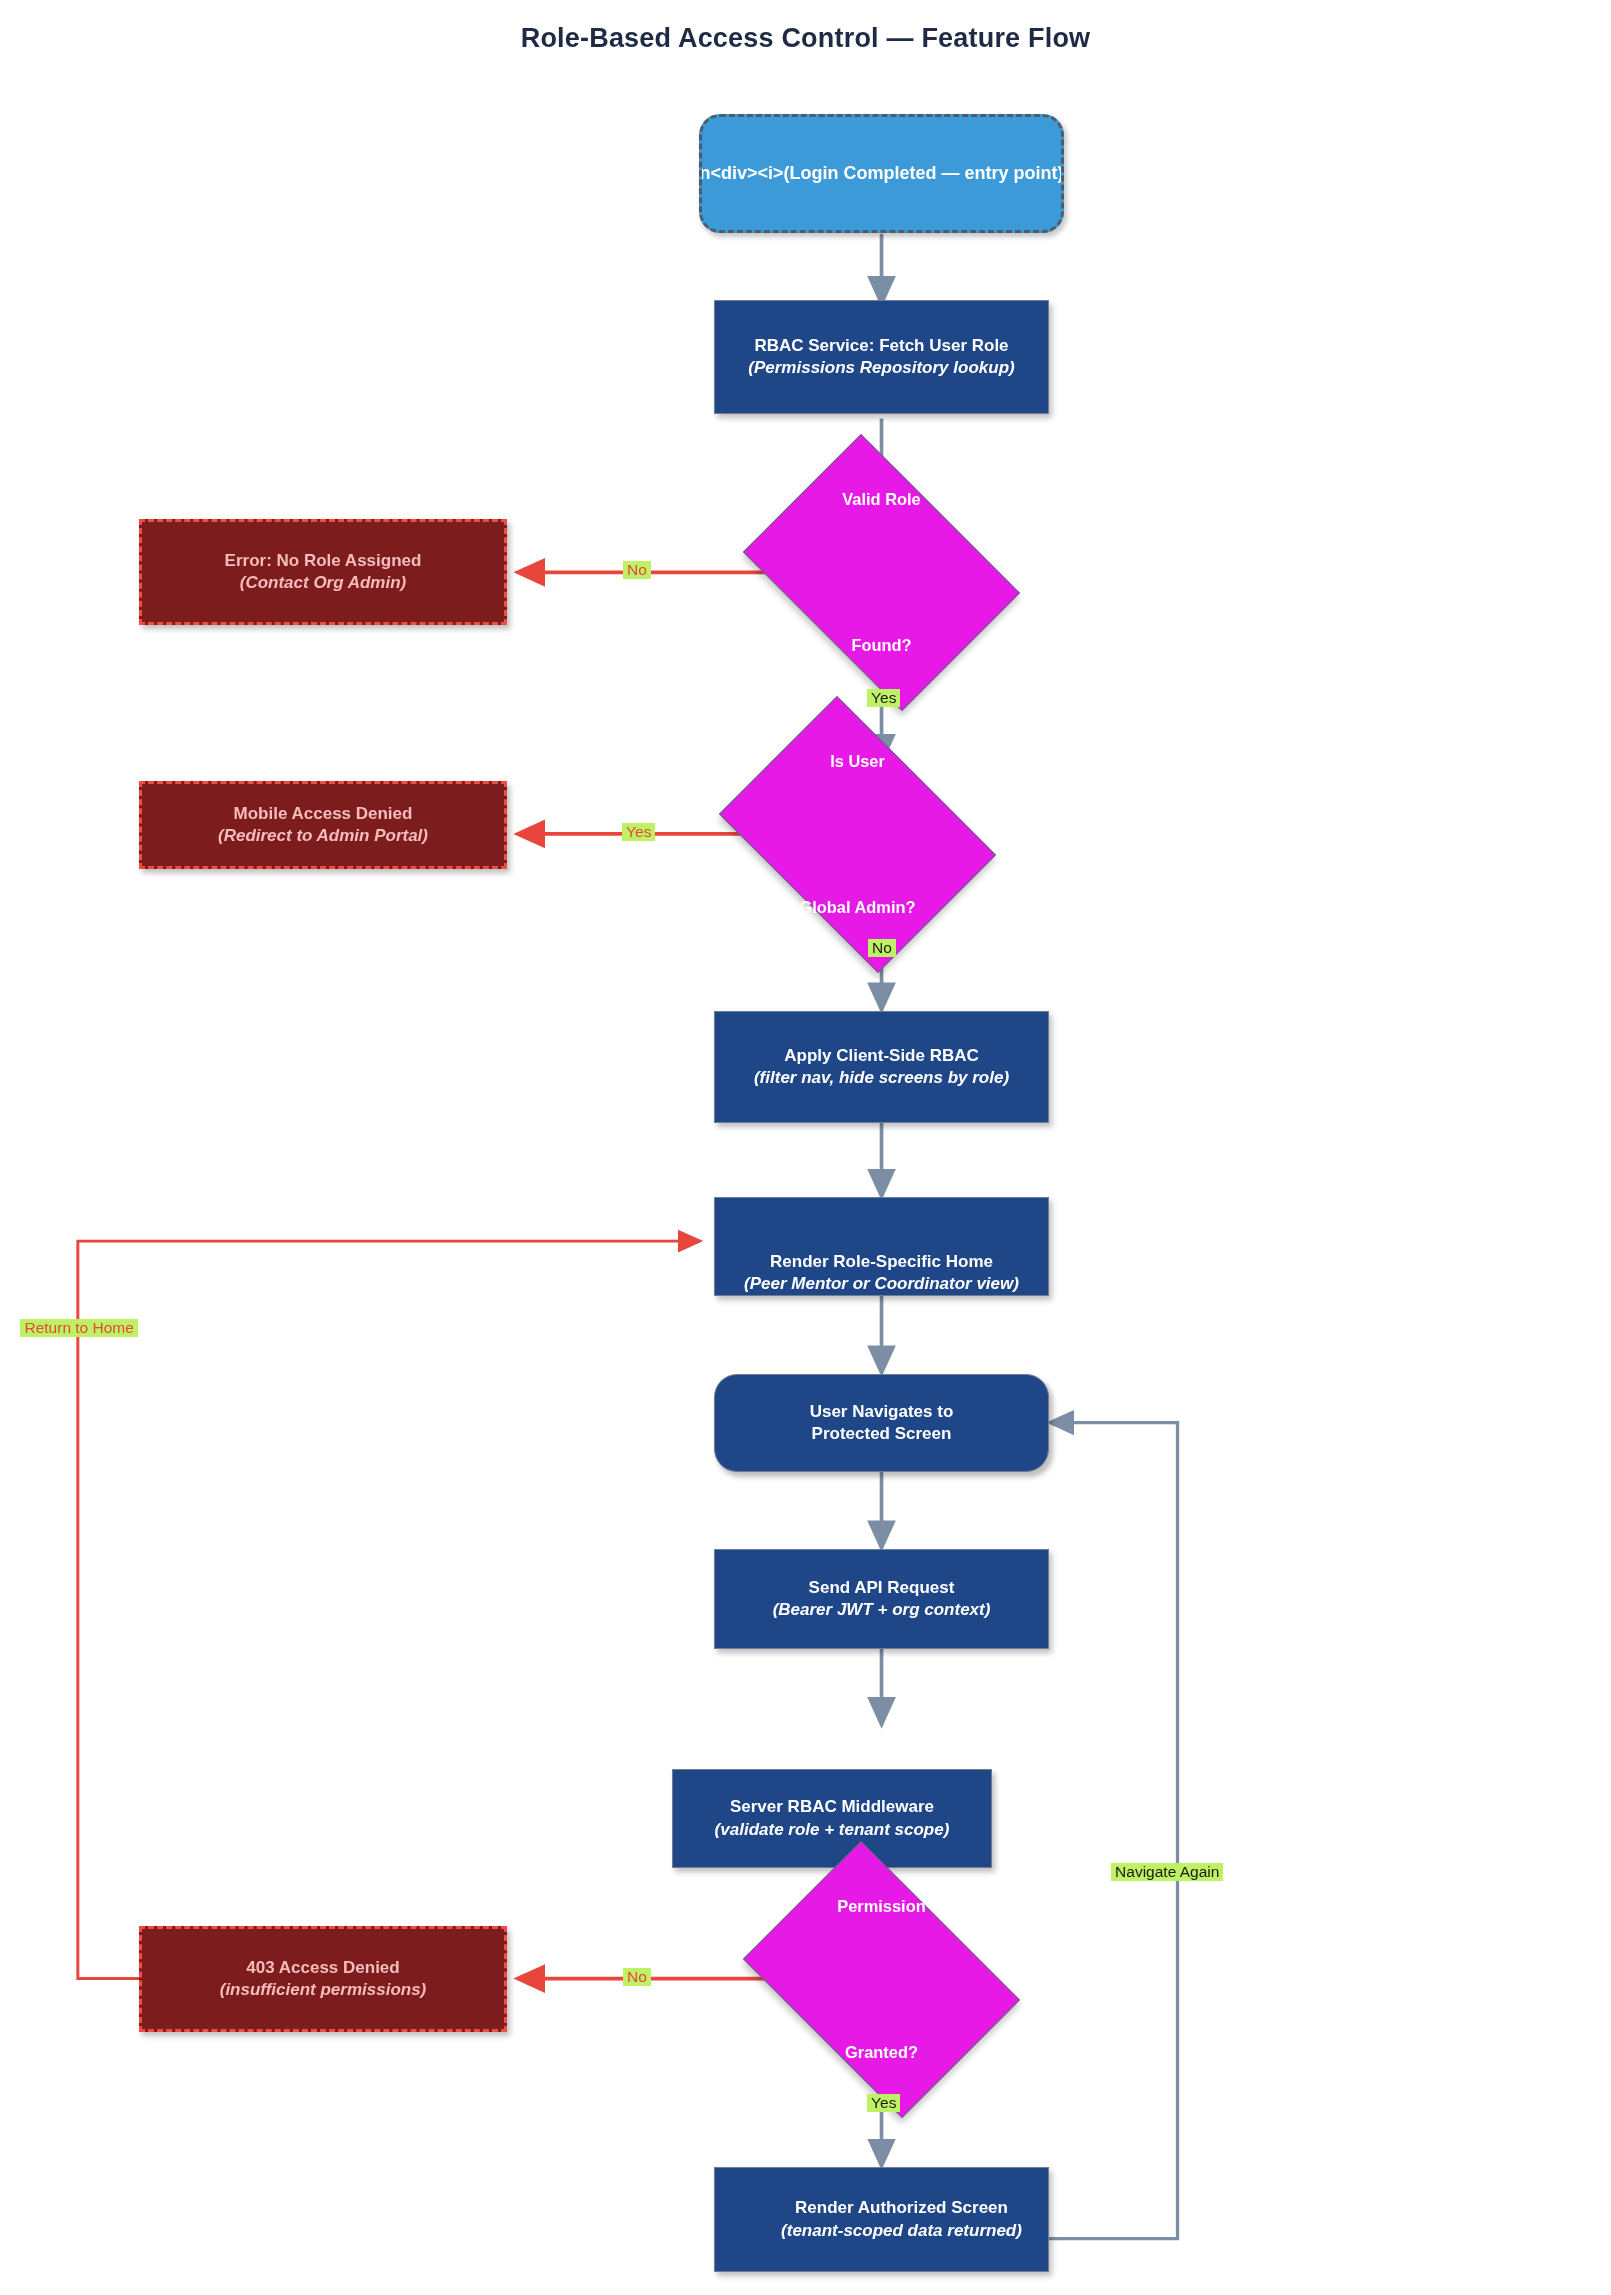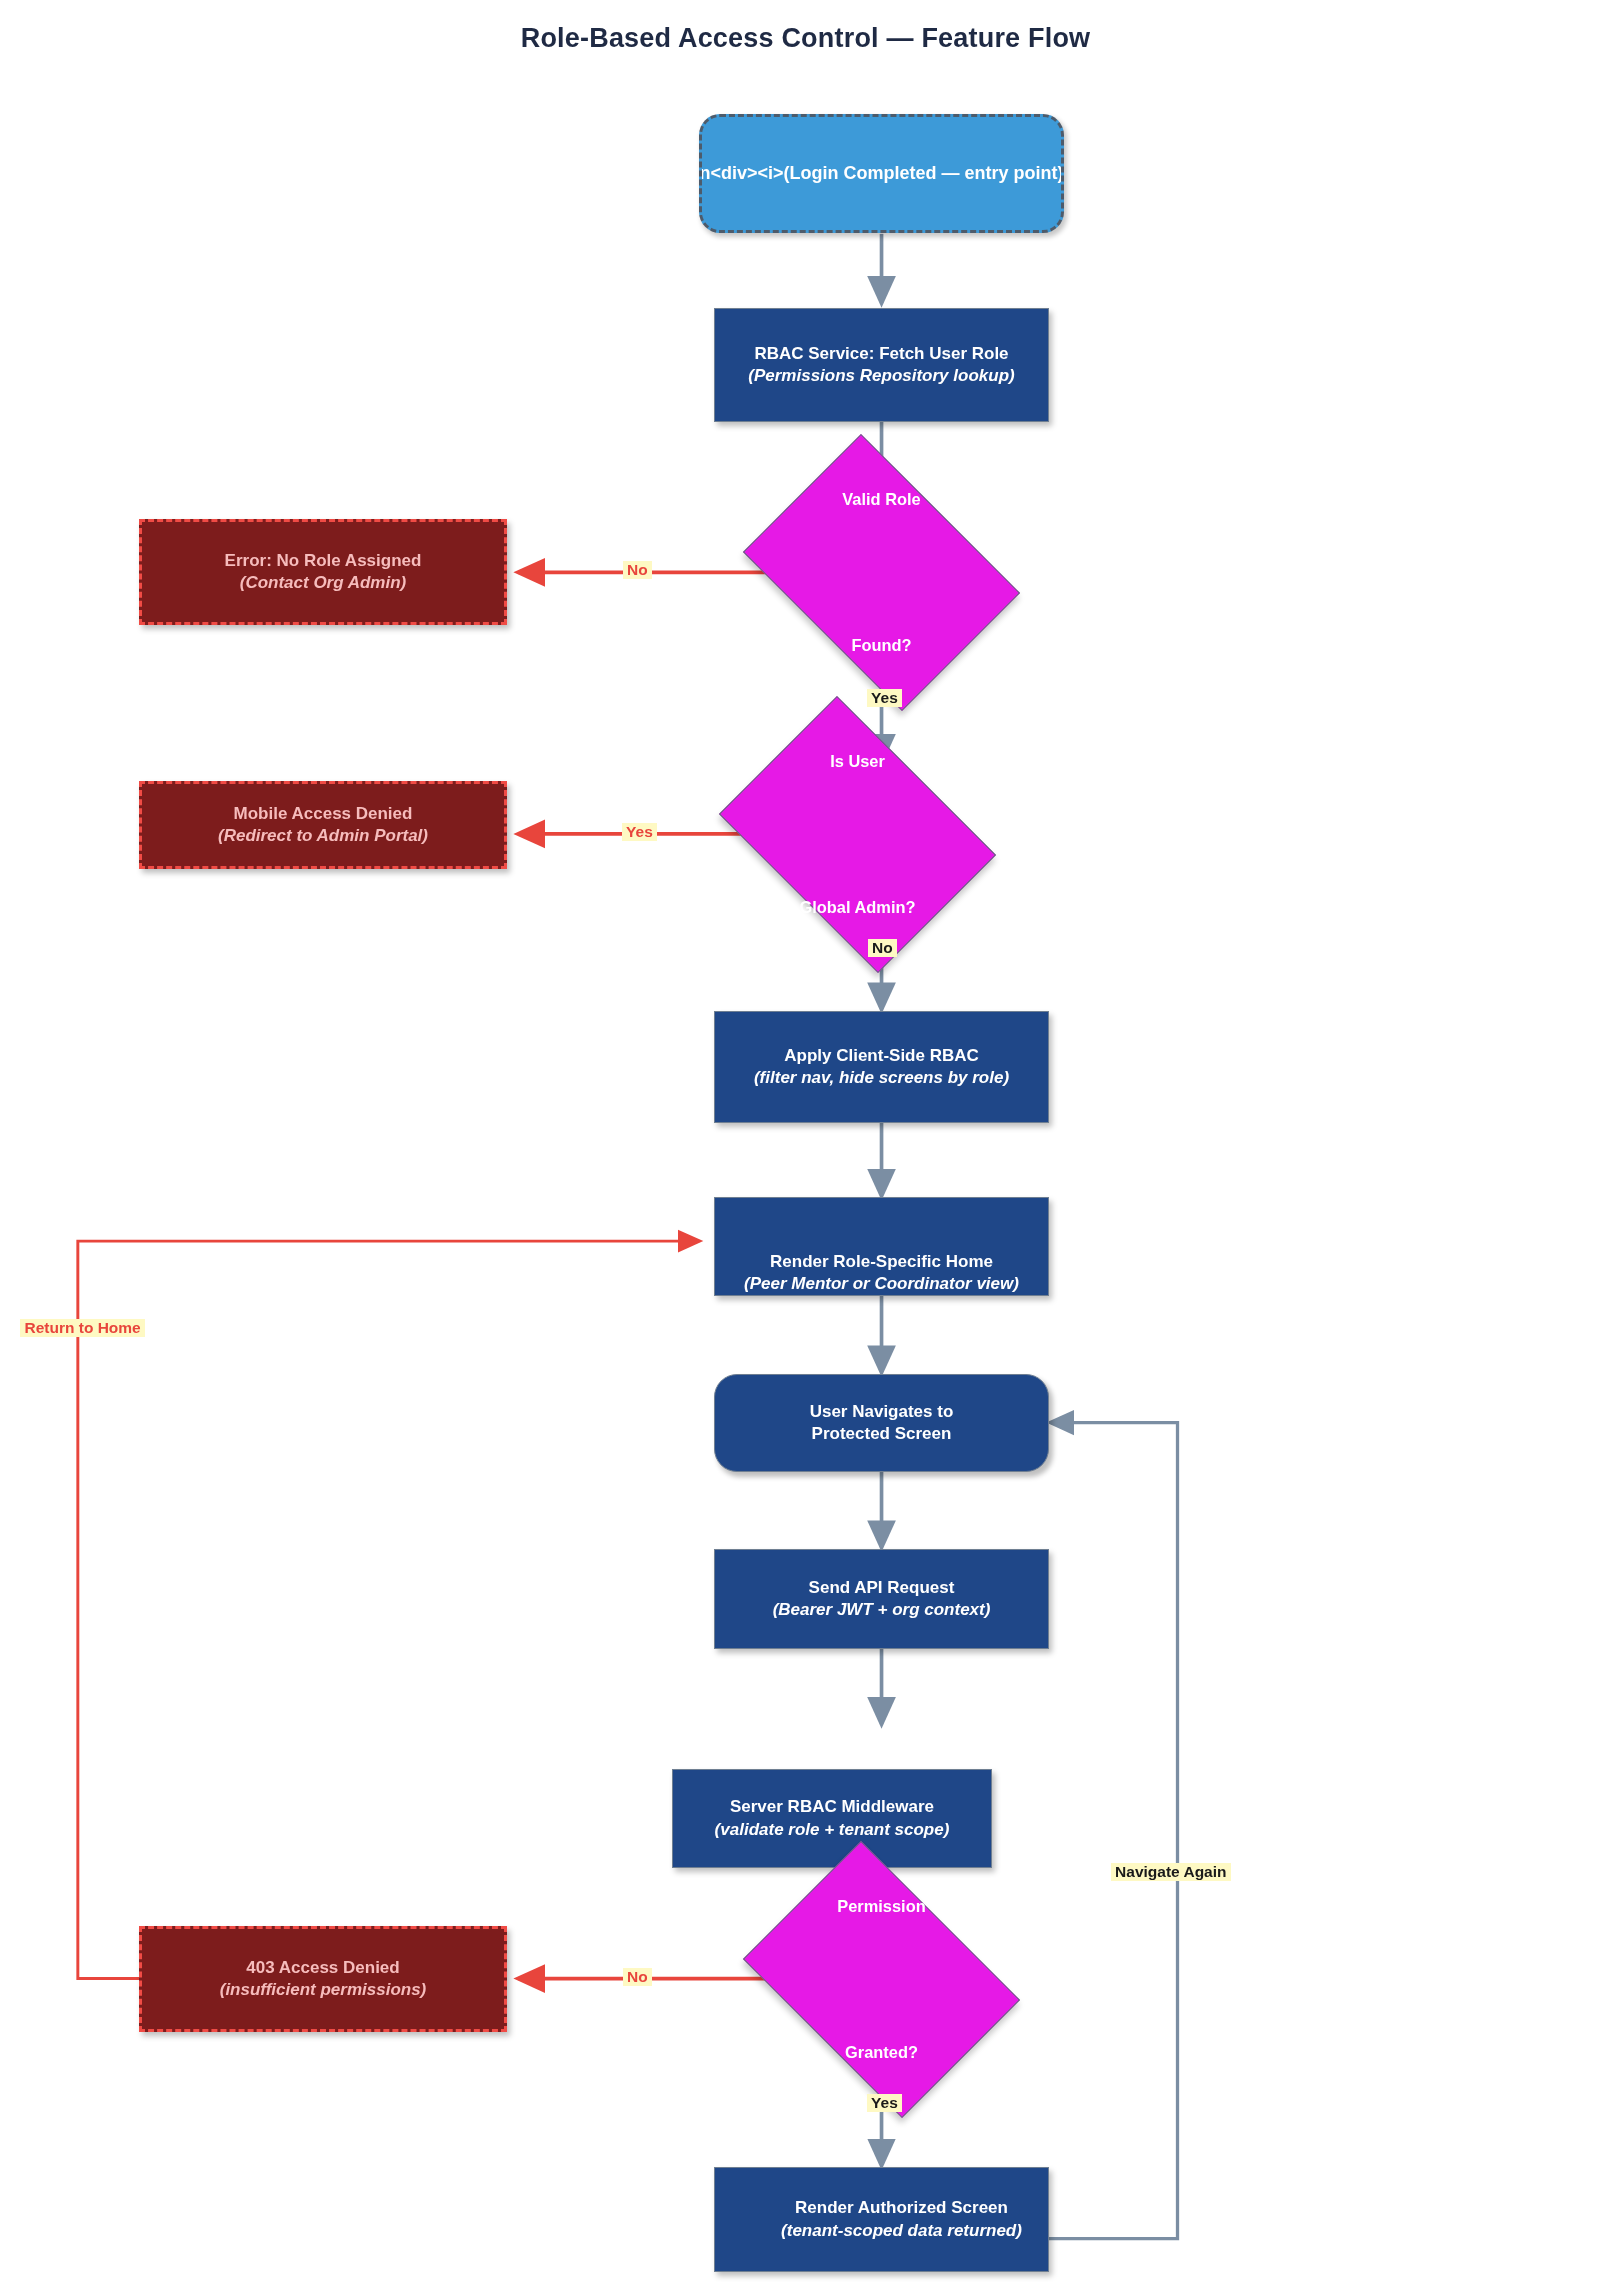--- a/index.html
+++ b/index.html
@@ -93,25 +93,24 @@
     display: flex; flex-direction: column;
     align-items: center; justify-content: space-between;
     width: 100%; height: 100%;
   }
   .n-dec .l1, .n-dec .l2 { font-size: 16.4px; font-style: normal; }
 
   .edge-label {
     position: absolute;
     font-size: 15.5px;
     color: #1a1a1a;
-    background: #fef9c3;
+    background: #bef264;
     padding: 0 4.1px;
     white-space: nowrap;
     z-index: 6;
-    font-weight: bold;
   }
   .edge-label.red { color: #e8453c; }
 
   .clip-host { overflow: hidden; }
 </style>
 </head>
 <body>
 
 <div id="page">
 
@@ -161,21 +160,21 @@
       <path d="M940,2420 L634,2420"></path>
     </g>
 
     <path d="M170,2420 L95,2420 L95,1518 L855,1518" stroke="#e8453c" stroke-width="3.6" fill="none" marker-end="url(#ahRed)"></path>
   </svg>
 
   <div class="node n-start clip-host" style="left:699px; top:114px; width:365px; height:119px;">
     <span class="l1">User Login&lt;div&gt;&lt;i&gt;(Login Completed — entry point)&lt;/i&gt;&lt;/div&gt;</span>
   </div>
 
-  <div class="node n-proc" style="left:714px; top:308px; width:335px; height:114px;">
+  <div class="node n-proc" style="left:714px; top:300px; width:335px; height:114px;">
     <span class="l1">RBAC Service: Fetch User Role</span>
     <span class="l2">(Permissions Repository lookup)</span>
   </div>
 
   <div class="node n-dec" style="left:769px; top:489px; width:225px; height:167px;">
     <span class="dia"></span>
     <span class="dtext">
       <span class="l1">Valid Role</span>
       <span class="l2">Found?</span>
     </span>

